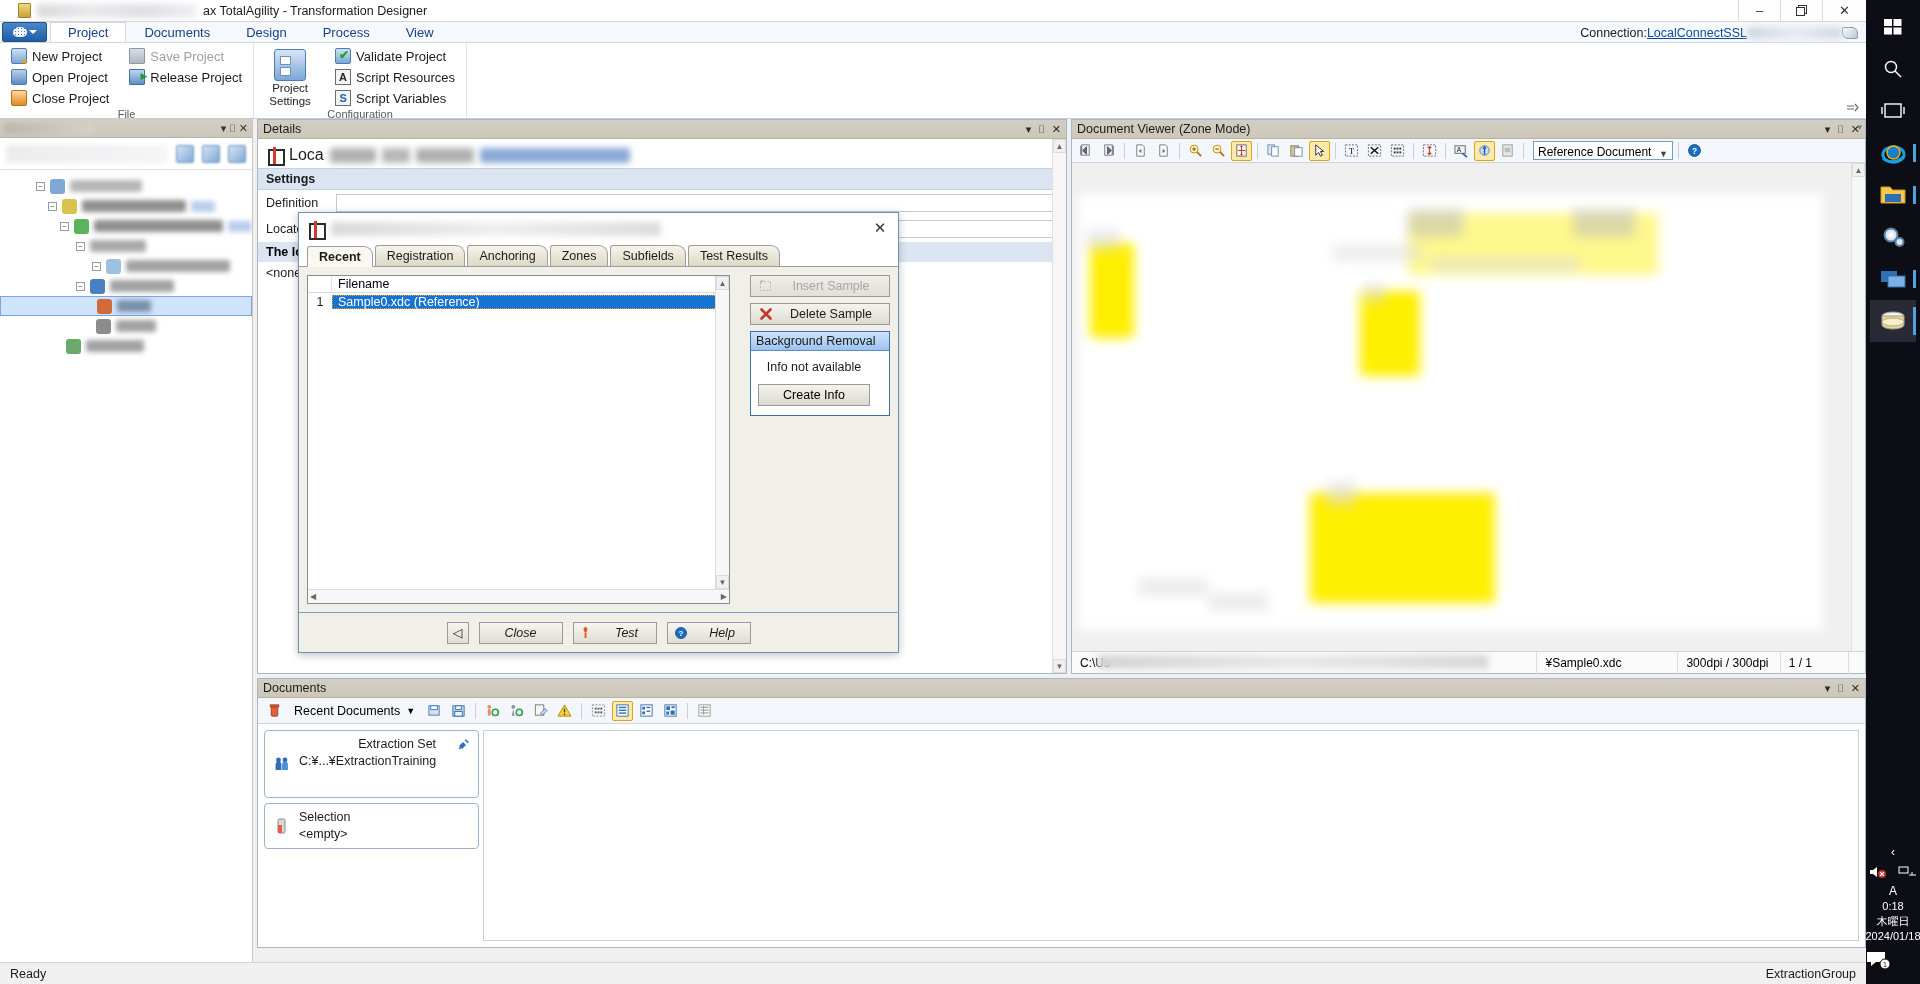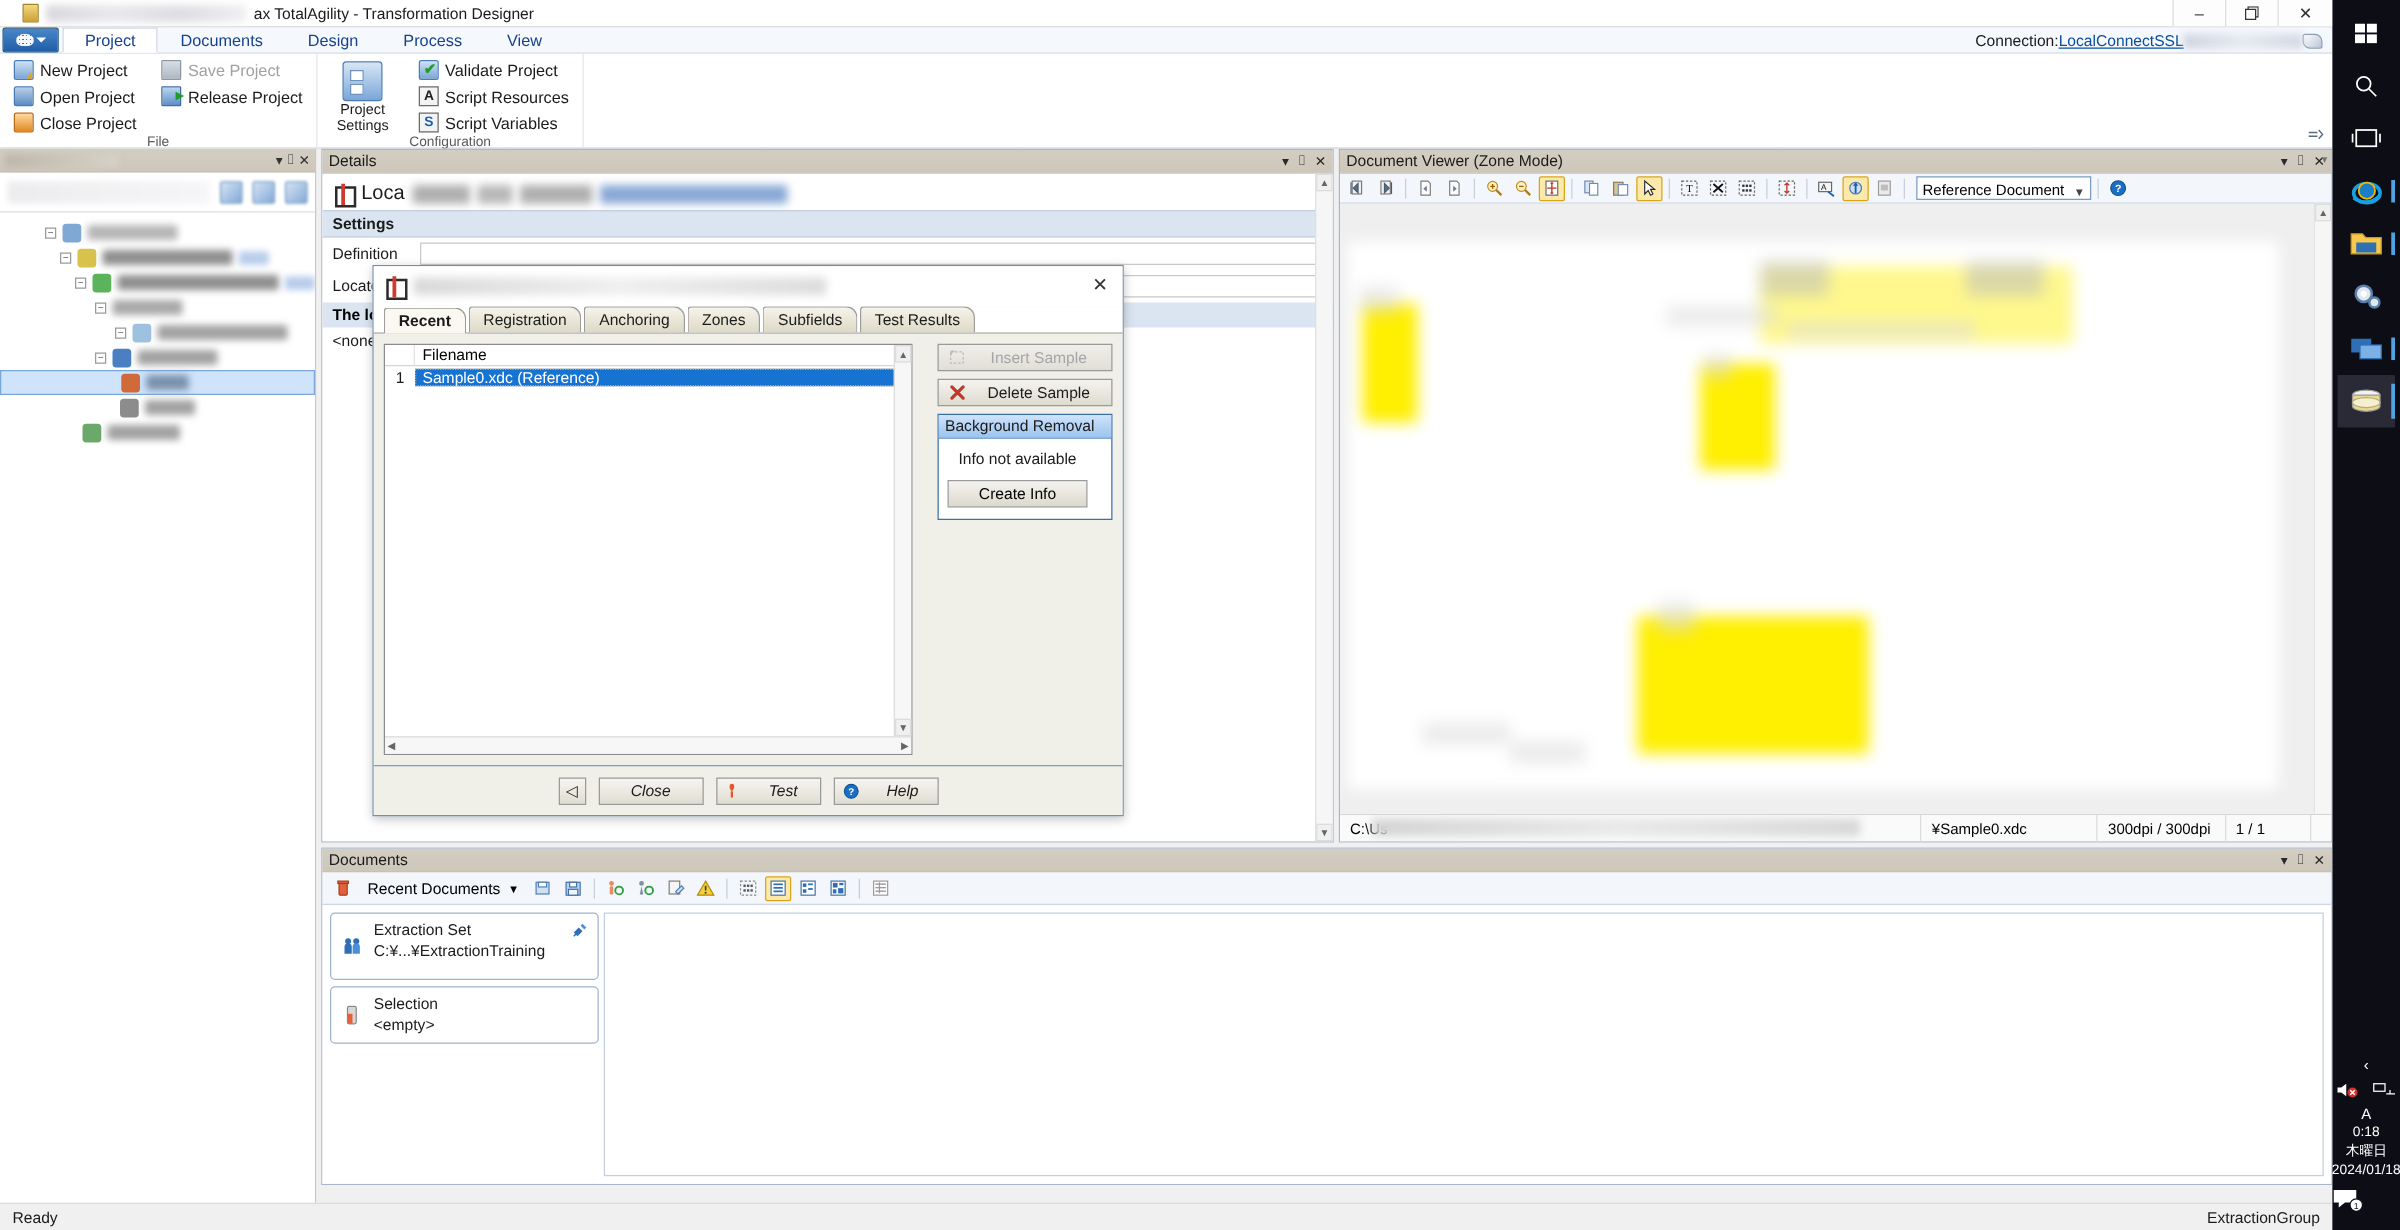--- a/index.html
+++ b/index.html
@@ -757,21 +757,21 @@
                   <rect x="3.5" y="7" width="9" height="1.2"></rect>
                   <rect x="3.5" y="10" width="9" height="1.2"></rect>
                   <rect x="6.5" y="3" width="1" height="9.5"></rect>
                 </g>
               </svg>
             </div>
           <div class="docs-hscroll">▾</div>
         </div>
         <div class="docs-body">
           <div class="doc-list">
-            <div class="doc-card" style="height:54px;">
+            <div class="doc-card" style="height:68px;text-align:right;">
               <span class="dc-ic" style="align-self:center">
                 <svg width="18" height="18" viewBox="0 0 18 18">
                     <circle cx="5.5" cy="5" r="2.4" fill="#2f6fb5"></circle>
                     <circle cx="12" cy="5" r="2.4" fill="#2f6fb5"></circle>
                     <path d="M2.6 15 V9.5 a2.9 2.9 0 0 1 5.8 0 V15z" fill="#2f6fb5"></path>
                     <path d="M9.1 15 V9.5 a2.9 2.9 0 0 1 5.8 0 V15z" fill="#4b8fd6"></path>
                   </svg>
               </span>
               <span class="dc-tx">
                 <span>Extraction Set</span>

